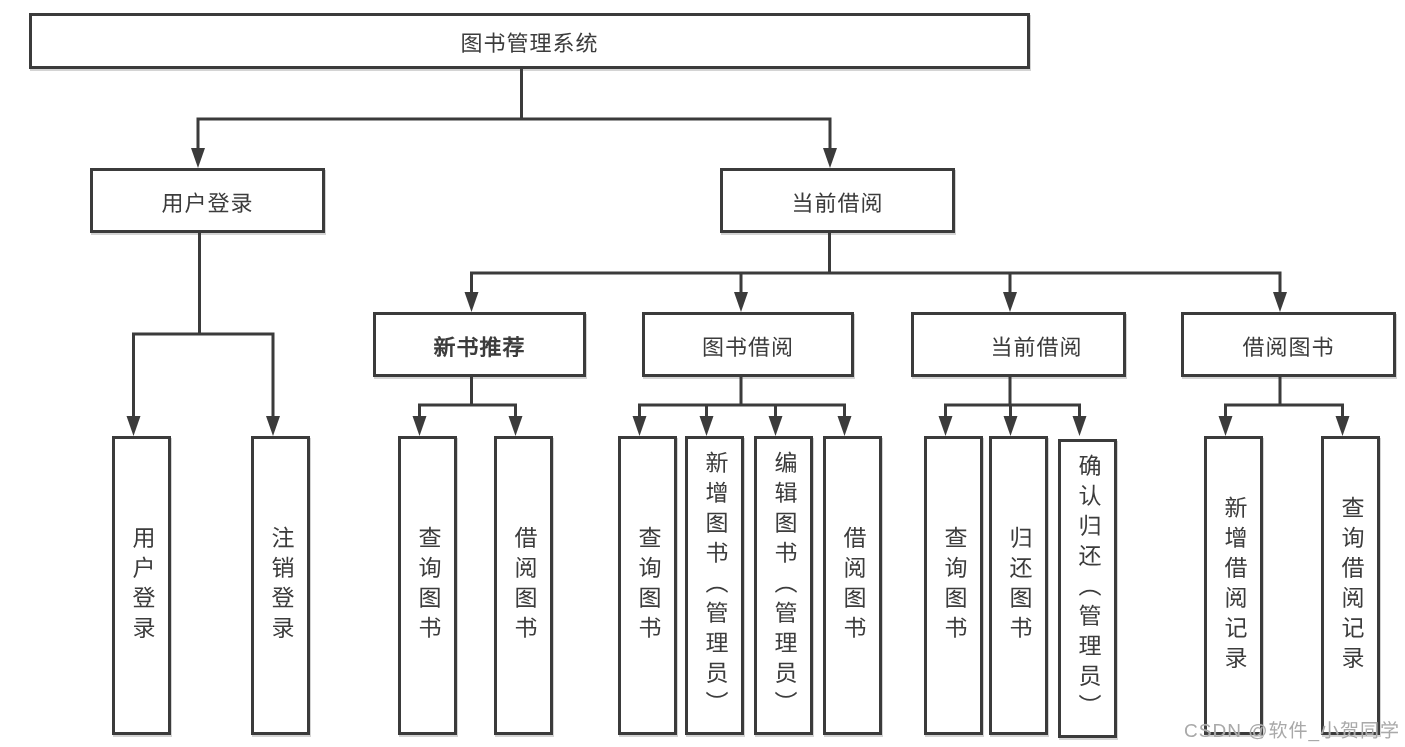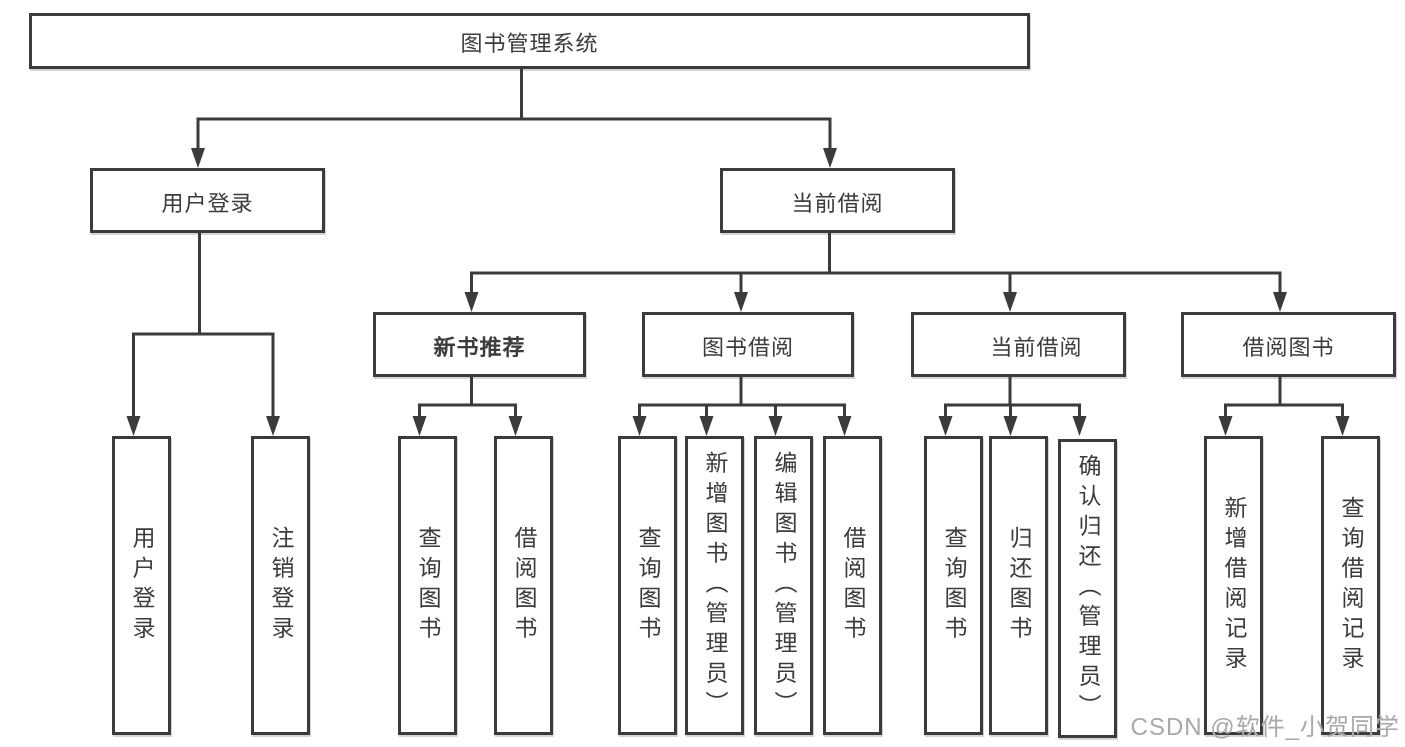--- a/index.html
+++ b/index.html
@@ -14,21 +14,21 @@
     display:flex;align-items:center;justify-content:center;
     box-shadow:1px 2px 0 rgba(60,60,60,0.22);
     margin-left:8px;
   }
   .hbox{font-size:22px;letter-spacing:1px;white-space:nowrap;}
   .vbox{
     writing-mode:vertical-rl;text-orientation:mixed;
     font-size:23px;letter-spacing:7px;line-height:1;
   }
   .watermark{
-    position:absolute;right:5px;bottom:5px;font-size:24px;color:#a9a9a9;
+    position:absolute;right:5px;bottom:5px;font-size:19px;color:#a9a9a9;
     letter-spacing:1px;white-space:nowrap;z-index:5;
     text-shadow:0 0 1px rgba(255,255,255,0.6);
   }
 </style>
 </head>
 <body>
 
 <div class="canvas">
 
   <svg class="connectors" viewBox="0 0 1405 747" xmlns="http://www.w3.org/2000/svg">

